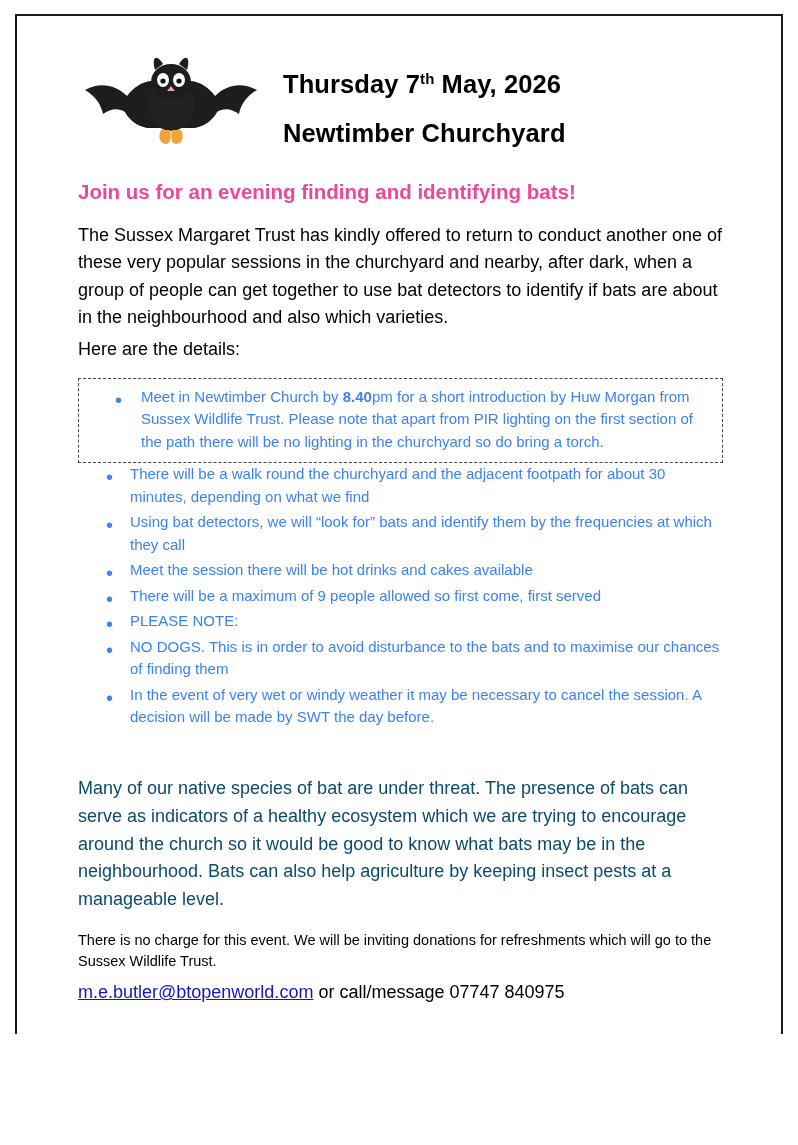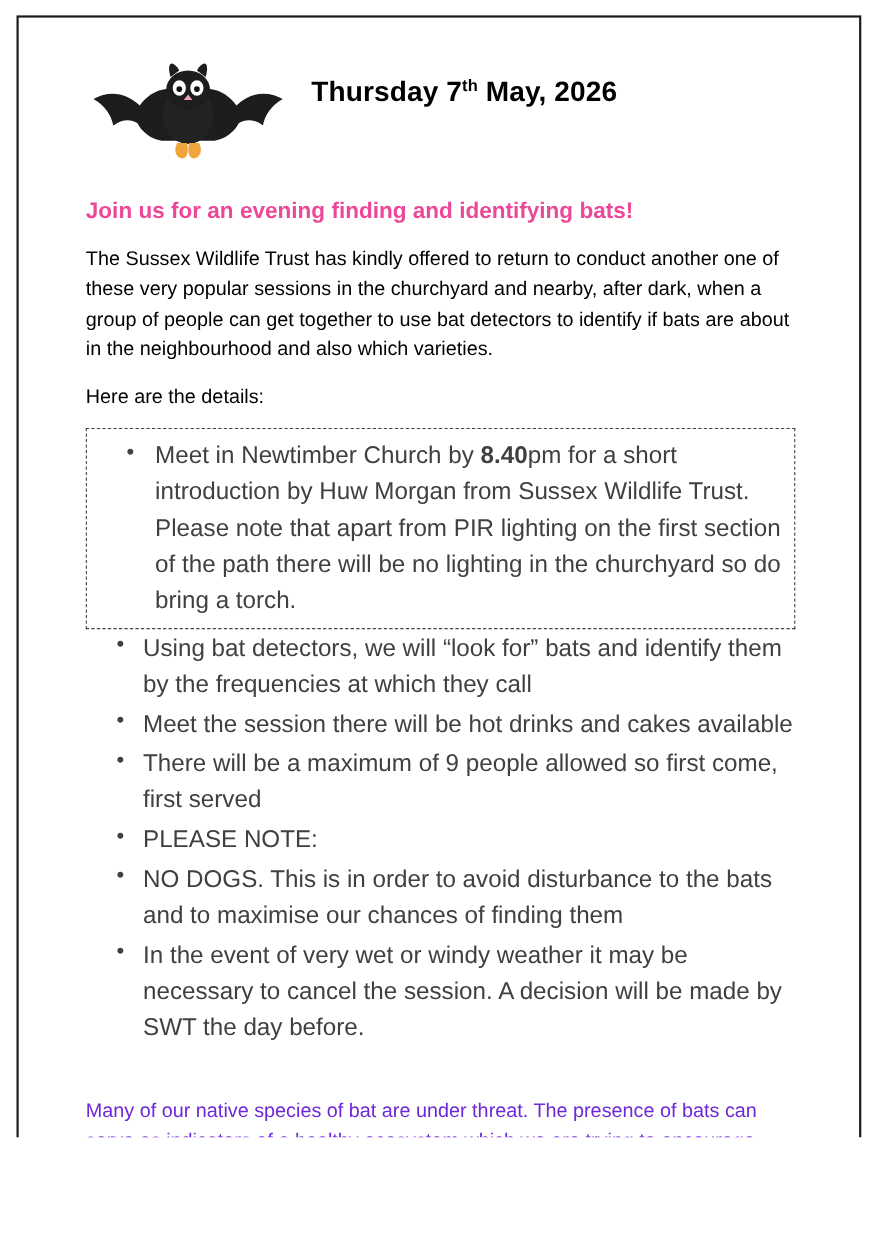--- a/index.html
+++ b/index.html
@@ -74,42 +74,42 @@
     margin-top: 16px;
   }
 
   p.body {
     font-size: 18px;
     line-height: 1.52;
     color: #000;
     margin: 18px 0 0 0;
   }
   p.body.tight {
-    margin-top: 16px;
+    margin-top: 5px;
   }
 
   
   .boxed {
     margin-top: 14px;
     border: 1px dashed #444;
     padding: 7px 10px 9px 10px;
     box-sizing: border-box;
     width: 645px;
   }
   ul.bullets {
     list-style: none;
     margin: 0;
     padding: 0;
   }
   ul.bullets li {
     position: relative;
     padding-left: 52px;
-    font-size: 22px;
+    font-size: 15px;
     line-height: 1.5;
-    color: #404040;
+    color: #3b82f6;
     margin-bottom: 3px;
   }
   ul.bullets li:last-child {
     margin-bottom: 0;
   }
   ul.bullets li::before {
     content: "\2022";
     position: absolute;
     left: 28px;
     top: -1px;
@@ -126,21 +126,21 @@
     margin-top: 8px;
   }
   .after-box-list li {
     margin-bottom: 2px;
   }
 
   p.para2 {
     font-size: 18px;
     line-height: 1.55;
     margin: 46px 0 0 0;
-    color: #6d28d9;
+    color: #0c4a6e;
   }
 
   p.small {
     font-size: 14.5px;
     line-height: 1.42;
     margin: 16px 0 0 0;
     color: #000;
   }
   p.contact {
     font-size: 18px;
@@ -183,43 +183,46 @@
           <circle cx="82" cy="29" r="2.6" fill="#111"></circle>
           <circle cx="98" cy="29" r="2.6" fill="#111"></circle>
           <path d="M90 34 l-4 5 h8 z" fill="#f0a0b0"></path>
 
           <path d="M80 78 c-4 8 0 14 5 14 c4 0 6 -6 4 -14 z" fill="#f0a43c"></path>
           <path d="M100 78 c4 8 0 14 -5 14 c-4 0 -6 -6 -4 -14 z" fill="#f0a43c"></path>
         </svg>
       </div>
       <div class="header-titles">
         <div class="title-line"><span>Thursday 7</span><sup>th</sup><span> May, 2026</span></div>
+        <div class="title-line second">Newtimber Churchyard</div>
       </div>
     </div>
 
     <div class="subtitle">Join us for an evening finding and identifying bats!</div>
 
-    <p class="body">The Sussex Wildlife Trust has kindly offered to return to conduct another one of these very popular sessions in the churchyard and nearby, after dark, when a group of people can get together to use bat detectors to identify if bats are about in the neighbourhood and also which varieties.</p>
+    <p class="body">The Sussex Margaret Trust has kindly offered to return to conduct another one of these very popular sessions in the churchyard and nearby, after dark, when a group of people can get together to use bat detectors to identify if bats are about in the neighbourhood and also which varieties.</p>
 
     <p class="body tight">Here are the details:</p>
 
     <div class="boxed">
       <ul class="bullets">
         <li><span>Meet in Newtimber Church by </span><b>8.40</b><span>pm for a short introduction by Huw Morgan from Sussex Wildlife Trust.  Please note that apart from PIR lighting on the first section of the path there will be no lighting in the churchyard so do bring a torch.</span></li>
       </ul>
     </div>
 
     <ul class="bullets after-box-list">
+      <li>There will be a walk round the churchyard and the adjacent footpath for about 30 minutes, depending on what we find</li>
       <li>Using bat detectors, we will “look for” bats and identify them by the frequencies at which they call</li>
       <li>Meet the session there will be hot drinks and cakes available</li>
       <li>There will be a maximum of 9 people allowed so first come, first served</li>
       <li>PLEASE NOTE:</li>
       <li>NO DOGS. This is in order to avoid disturbance to the bats and to maximise our chances of finding them</li>
       <li>In the event of very wet or windy weather it may be necessary to cancel the session.  A decision will be made by SWT the day before.</li>
     </ul>
 
     <p class="para2">Many of our native species of bat are under threat.  The presence of bats can serve as indicators of a healthy ecosystem which we are trying to encourage around the church so it would be good to know what bats may be in the neighbourhood.  Bats can also help agriculture by keeping insect pests at a manageable level.</p>
 
+    <p class="small">There is no charge for this event. We will be inviting donations for refreshments which will go to the Sussex Wildlife Trust.</p>
 
     <p class="contact"><a class="email" href="#">m.e.butler@btopenworld.com</a><span> or call/message 07747 840975</span></p>
 
   </div>
 </div>
 
 </body></html>

